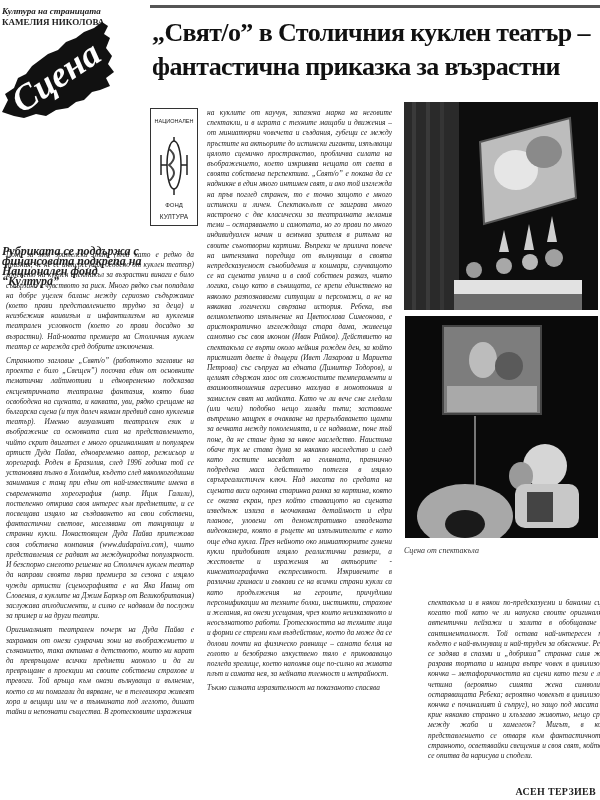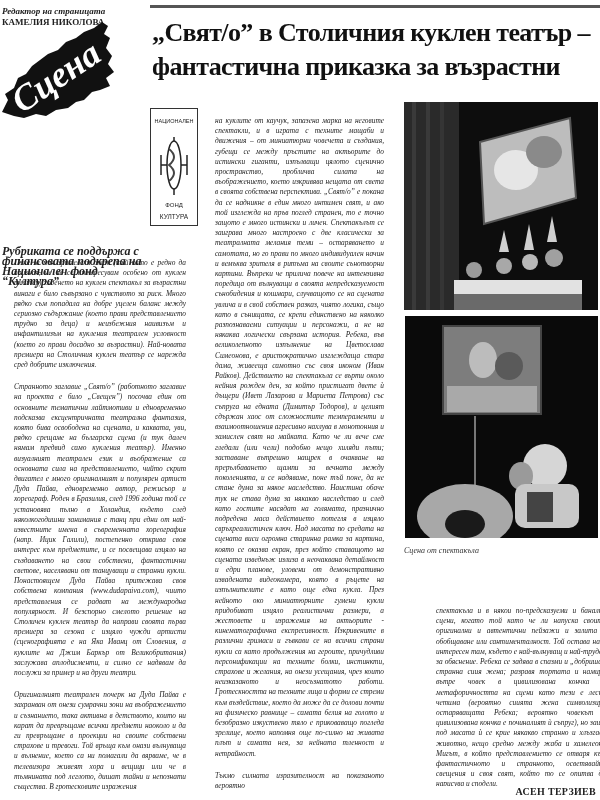--- a/index.html
+++ b/index.html
@@ -7,37 +7,37 @@
   .top-rule { position:absolute; left:150px; top:5px; width:450px; height:3px; background:#555; }
   .editor { position:absolute; left:2px; top:6px; font-family:"Liberation Serif", serif; font-size:9px; line-height:11px; font-weight:bold; color:#222; }
   .editor .role { font-style:italic; }
   .rubric { position:absolute; left:-4px; top:20px; width:140px; height:100px; }
   .rubric svg { width:140px; height:100px; }
   .headline { position:absolute; left:152px; top:16px; width:450px; font-family:"Liberation Serif", serif; font-weight:bold; font-size:26px; line-height:34px; letter-spacing:-0.6px; color:#111; }
   .logo { position:absolute; left:150px; top:108px; width:46px; height:116px; border:1px solid #333; }
   .logo svg { width:46px; height:116px; }
   .support { position:absolute; left:2px; top:198px; width:146px; font-family:"Liberation Serif", serif; font-size:12px; line-height:10px; font-weight:bold; font-style:italic; color:#222;margin-top:48px; }
   .col { position:absolute; font-family:"Liberation Serif", serif; font-style:italic; font-size:7.4px; line-height:10.2px; text-align:justify; color:#222; }
-  .col p { margin:12px; text-indent:0; }
+  .col p { margin:4px; text-indent:0; }
   .col1 { left:2px; top:246px; width:196px; height:550px; overflow:hidden; }
   .col2 { left:203px; top:104px; width:193px; height:690px; overflow:hidden; }
   .col3 { left:424px; top:594px; width:194px; height:192px; overflow:hidden; }
   .photo { position:absolute; background:#111; overflow:hidden; }
   .photo1 { left:404px; top:102px; width:194px; height:208px; }
   .photo2 { left:405px; top:316px; width:193px; height:222px; }
   .caption { position:absolute; left:404px; top:546px; font-family:"Liberation Serif", serif; font-style:italic; font-size:8px; color:#333; }
   .signature { position:absolute; right:4px; top:786px; font-family:"Liberation Serif", serif; font-weight:bold; font-size:10px; letter-spacing:0.3px; color:#222; }
 </style>
 </head>
 <body>
 
 <div class="top-rule"></div>
 
 <div class="editor">
-  <div class="role">Редактор на страницата</div>
+  <div class="role">Култура на страницата</div>
   <div>КАМЕЛИЯ НИКОЛОВА</div>
 </div>
 
 <div class="rubric">
   <svg viewBox="0 0 140 100">
     <polygon points="6,92 12,80 9,74 18,68 22,58 30,54 36,46 44,40 52,34 62,30 70,22 80,18 88,12 98,8 106,2 112,6 108,14 114,18 110,28 116,36 112,44 118,52 110,58 114,66 104,70 96,72 88,80 80,82 72,88 60,90 50,96 40,94 28,98 18,96" fill="#111"></polygon>
     <text x="62" y="68" transform="rotate(-34 62 60)" text-anchor="middle" font-family="Liberation Serif, serif" font-size="36" font-style="italic" font-weight="bold" fill="#fff">Сцена</text>
   </svg>
 </div>
 
@@ -65,21 +65,21 @@
 <div class="support">Рубриката се поддържа с финансовата подкрепа на Национален фонд “Култура”</div>
 
 <div class="col col1">
   <p>Поне за моя зрителски опит (тъй като е редно да призная, че не се интересувам особено от куклен театър) ходенето на куклен спектакъл за възрастни винаги е било съвързано с чувството за риск. Много рядко съм попадала на добре уцелен баланс между сериозно съдържание (което прави представлението трудно за деца) и неизбежния наивизъм и инфантилизъм на кукления театрален условност (което го прави досадно за възрастни). Най-новата премиера на Столичния куклен театър се нарежда сред добрите изключения.</p>
   <p>Странното заглавие „Свят/о” (работното заглавие на проекта е било „Свещен”) посочва един от основните тематични лайтмотиви и едновременно подсказва ексцентричната театрална фантазия, която бива освободена на сцената, и каквата, уви, рядко срещаме на българска сцена (и тук далеч нямам предвид само кукления театър). Именно визуалният театрален език и въображение са основната сила на представлението, чийто скрит двигател е много оригиналният и популярен артист Дуда Пайва, едновременно автор, режисьор и хореограф. Роден в Бразилия, след 1996 година той се установява пълно в Холандия, където след няколкогодишни занимания с танц при едни от най-известните имена в съвременната хореография (напр. Ицик Галили), постепенно открива своя интерес към предметите, и се посвещава изцяло на създаването на свои собствени, фантастични светове, населявани от танцуващи и странни кукли. Понастоящем Дуда Пайва притежава своя собствена компания (www.dudapaiva.com), чиито представления се радват на международна популярност. И безспорно смелото решение на Столичен куклен театър да направи своята първа премиера за сезона с изцяло чужди артисти (сценографията е на Яка Иванц от Словения, а куклите на Джим Баркър от Великобритания) заслужава аплодисменти, и силно се надявам да послужи за пример и на други театри.</p>
   <p>Оригиналният театрален почерк на Дуда Пайва е захранван от онези сумрачни зони на въображението и съзнанието, така активна в детството, които ни карат да превръщаме всички предмети наоколо и да ги превръщаме в проекции на своите собствени страхове и тревоги. Той връща към онази вълнуваща и вълнение, което са ни помагали да вярваме, че в телевизора живеят хора и вещици или че в тъмнината под леглото, дишат тайни и непознати същества. В гротесковите изражения</p>
 </div>
 
 <div class="col col2">
   <p>на куклите от каучук, запазена марка на неговите спектакли, и в играта с техните мащаби и движения – от миниатюрни човечета и създания, губещи се между пръстите на актьорите до истински гиганти, изпълващи цялото сценично пространство, пробличва силата на въображението, което изкривява нещата от света в своята собствена перспектива. „Свят/о” е покана да се надникне в един много интимен свят, и ако той изглежда на пръв поглед странен, то е точно защото е много истински и личен. Спектакълът се заиграва много настроено с две класически за театралната мелания теми – остаряването и самотата, но го прави по много индивидуален начин и вемъква зрителя в ритъма на своите сънотворни картини. Въпреки че прилича повече на интензивна поредица от вълнуващи в своята непредсказуемост сънобидения и кошмари, случващото се на сцената увлича и в свой собствен разказ, чиято логика, също като в сънищата, се крепи единствено на няколко разпознаваеми ситуации и персонажи, а не на някаква логически свързана история. Ребека, във великолепното изпълнение на Цветослава Симеонова, е аристократично изглеждаща стара дама, живееща самотно със своя иконом (Иван Райков). Действието на спектакъла се върти около нейния рожден ден, за който пристигат двете ѝ дъщери (Ивет Лазарова и Мариета Петрова) със съпруга на едната (Димитър Тодоров), и целият сдържан хаос от сложностите темпераменти и взаимоотношения агресивно нахлува в монотонния и замислен свят на майката. Като че ли вече сме гледали (или чели) подобно нещо хиляди пъти; заставаме вътрешно нащрек в очакване на прерълбаването щампи за вечната между поколенията, и се надяваме, поне тъй поне, да не стане дума за някое наследство. Наистина обаче тук не става дума за някакво наследство и след като гостите насядат на голямата, празнично подредена маса действието потегля в изцяло свръхреалистичен ключ. Над масата по средата на сцената виси огромна старинна рамка за картина, която се оказва екран, през който ставащото на сцената изведнъж излиза в неочаквана детайлност и едри планове, уловени от демонстративно извадената видеокамера, която в ръцете на изпълнителите е като още една кукла. През нейното око миниатюрните гумени кукли придобиват изцяло реалистични размери, а жестовете и изражения на актьорите - кинематографична експресивност. Изкривените в различни гримаси и гъвкави се на всички страни кукли са като продължения на героите, причудливи персонификации на техните болки, инстинкти, страхове и желания, на онези усещания, чрез които неизказаното и неосъзнатото работи. Гротескността на техните лица и форми се стреми към въздействие, което да може да се долови почти на физическо равнище – самата белия на голото и безобразно изкуствено тяло е приковаващо погледа зрелище, което напомня още по-силно на живата плът и самата нея, за нейната тленност и нетрайност.</p>
-  <p>Тъкмо силната изразителност на показаното вероятно</p>
+  <p>Тъкмо силната изразителност на показаното спасява</p>
 </div>
 
 <div class="photo photo1">
   <svg viewBox="0 0 194 208" width="194" height="208">
     <rect width="194" height="208" fill="#0d0d0d"></rect>
     <rect x="0" y="0" width="55" height="208" fill="#2a2a2a"></rect>
     <rect x="8" y="0" width="4" height="208" fill="#3a3a3a"></rect>
     <rect x="22" y="0" width="4" height="208" fill="#3a3a3a"></rect>
     <rect x="36" y="0" width="4" height="208" fill="#353535"></rect>
     <polygon points="76,40 166,16 172,96 80,122" fill="#bdbdbd" stroke="#555" stroke-width="2"></polygon>

